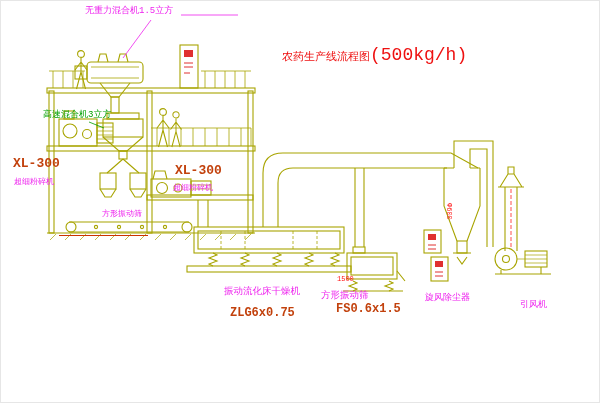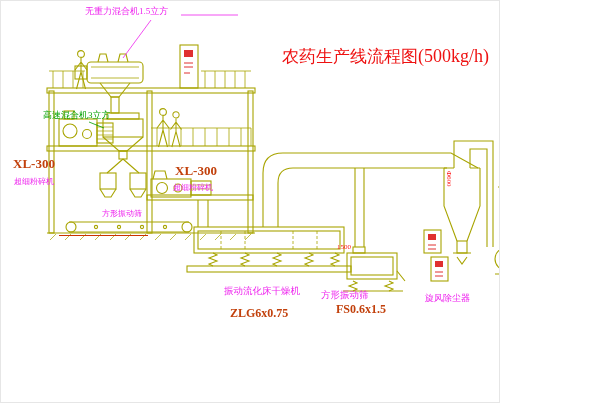--- a/index.html
+++ b/index.html
@@ -1,35 +1,35 @@
 <!DOCTYPE html>
 <html><head>
 <meta charset="utf-8">
 <style>
   html,body{margin:0;padding:0;background:#fff;}
   .stage{
-    position:relative;width:500px;height:403px;background:#ffffff;
-    font-family:Liberation Serif, serif;
+    position:relative;width:600px;height:403px;background:#ffffff;
+    font-family:Liberation Mono, monospace;
     overflow:hidden;border:1px solid #e6e6e6;box-sizing:border-box;
   }
   svg{position:absolute;left:0;top:0;}
   .label{position:absolute;white-space:nowrap;line-height:1;}
   .magenta{color:#ee22ee;}
   .olive{color:#c2410c;font-weight:bold;}
   .green{color:#00a000;}
-  .red{color:#ff1010;}
+  .red{color:#ff1010;margin-top:32px;}
   .s7{font-size:7px;}
   .s8{font-size:8px;}
   .s9{font-size:9px;}
   .s10{font-size:9.5px;}
   .s12{font-size:12px;}
   .s13{font-size:13px;}
   .vtext{writing-mode:vertical-rl;text-orientation:mixed;}
   .title-wrap{position:absolute;left:281px;top:44px;color:#ee1111;white-space:nowrap;}
-  .title-cn{font-size:17px;}
+  .title-cn{font-size:11px;}
   .title-cap{font-size:18px;}
 </style>
 </head>
 <body>
 
 <div class="stage">
 
   <svg width="600" height="403" viewBox="0 0 600 403">
     <defs>
       <g id="person" fill="none">

